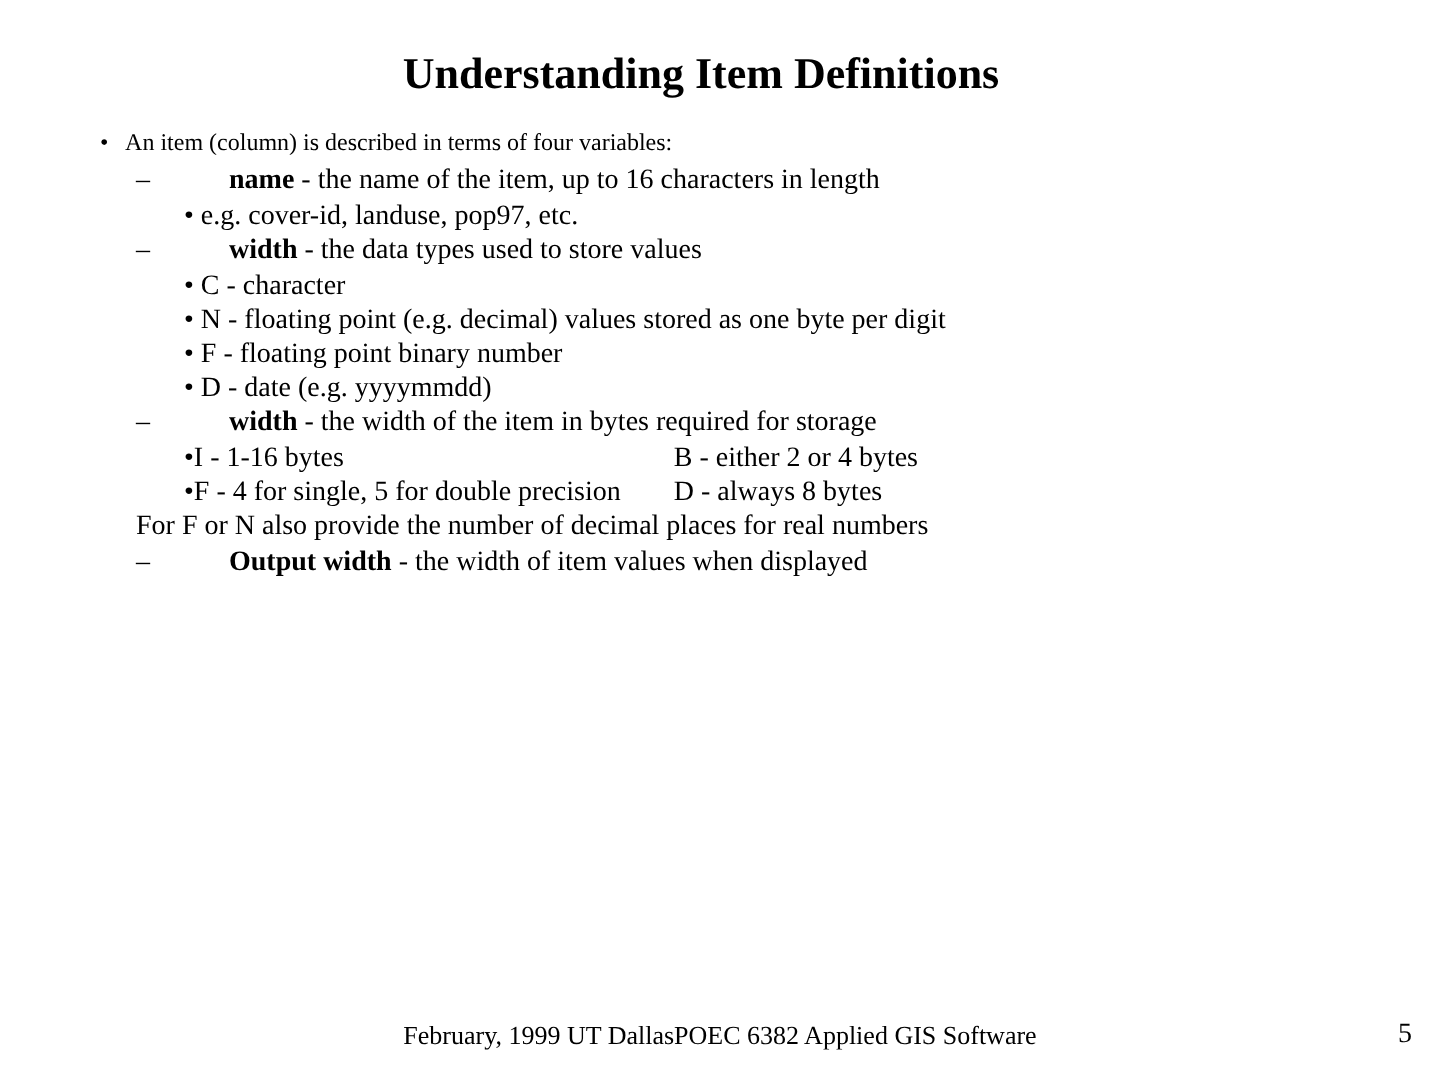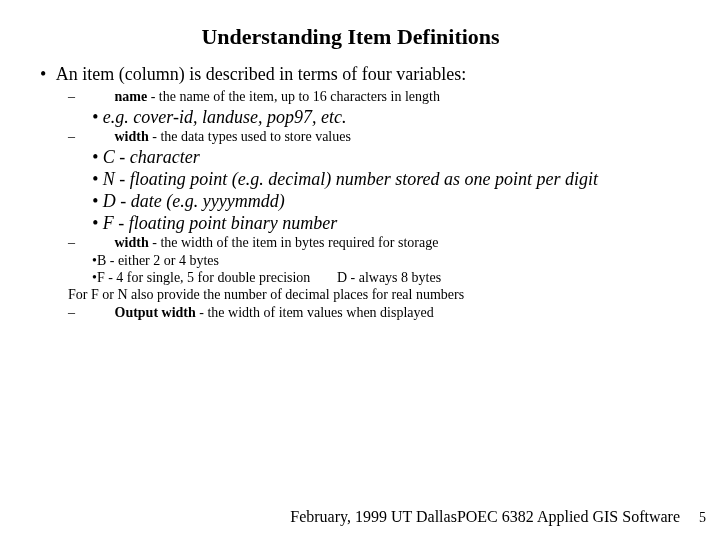--- a/index.html
+++ b/index.html
@@ -18,40 +18,39 @@
       padding: 24px 59px 20px 40px;
       position: relative;
     }
     .title {
       text-align: center;
       font-size: 22px;
       font-weight: bold;
       margin-bottom: 14px;
     }
     .bullet-main {
-      margin-left: 0;
+      margin-left: 10px;
       margin-bottom: 4px;
-      font-size: 18px;
+      font-size: 12px;
     }
     .bullet-main > span.bullet-dot {
       margin-right: 6px;
     }
     .sub-item {
       margin-left: 28px;
       margin-bottom: 2px;
       font-size: 14px;
     }
     .sub-item .dash {
       margin-right: 4px;
     }
     .sub-sub-item {
       margin-left: 52px;
       margin-bottom: 1px;
-      font-size: 18px;
-      font-style: italic;
+      font-size: 14px;
     }
     .sub-sub-item::before {
       content: "• ";
     }
     .bold { font-weight: bold; margin-left: 32px; }
     .width-row {
       display: flex;
       margin-left: 52px;
       margin-bottom: 1px;
       font-size: 14px;
@@ -66,23 +65,23 @@
       margin-left: 28px;
       margin-bottom: 2px;
       font-size: 14px;
     }
     .footer {
       position: absolute;
       bottom: 14px;
       left: 40px;
       right: 40px;
       display: flex;
-      justify-content: flex-end;
+      justify-content: center;
       align-items: center;
-      font-size: 16px;
+      font-size: 13px;
     }
     .page-number {
       position: absolute;
       bottom: 14px;
       right: 14px;
       font-size: 14px;
     }
     .width-row::before {
       content: "• ";
     }
@@ -103,29 +102,30 @@
     <span class="dash">–</span>
     <span class="bold">name</span><span> - the name of the item, up to 16 characters in length</span>
   </div>
   <div class="sub-sub-item">e.g. cover-id, landuse, pop97, etc.</div>
 
   <div class="sub-item">
     <span class="dash">–</span>
     <span class="bold">width</span><span> - the data types used to store values</span>
   </div>
   <div class="sub-sub-item">C - character</div>
-  <div class="sub-sub-item">N - floating point (e.g. decimal) number stored as one point per digit</div>
+  <div class="sub-sub-item">N - floating point (e.g. decimal) values stored as one byte per digit</div>
+  <div class="sub-sub-item">F - floating point binary number</div>
   <div class="sub-sub-item">D - date (e.g. yyyymmdd)</div>
-  <div class="sub-sub-item">F - floating point binary number</div>
 
   <div class="sub-item">
     <span class="dash">–</span>
     <span class="bold">width</span><span> - the width of the item in bytes required for storage</span>
   </div>
   <div class="width-row">
+    <span class="left-col">I - 1-16 bytes</span>
     <span class="right-col">B - either 2 or 4 bytes</span>
   </div>
   <div class="width-row">
     <span class="left-col">F - 4 for single, 5 for double precision</span>
     <span class="right-col">D - always 8 bytes</span>
   </div>
   <div class="for-line">For F or N also provide the number of decimal places for real numbers</div>
 
   <div class="sub-item">
     <span class="dash">–</span>

